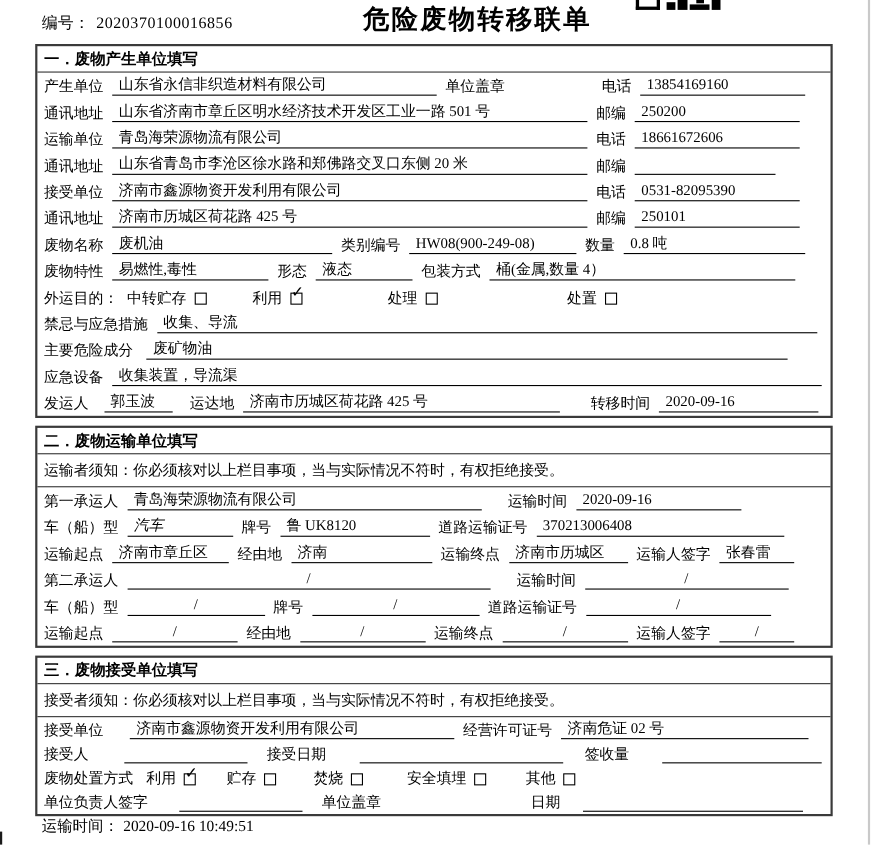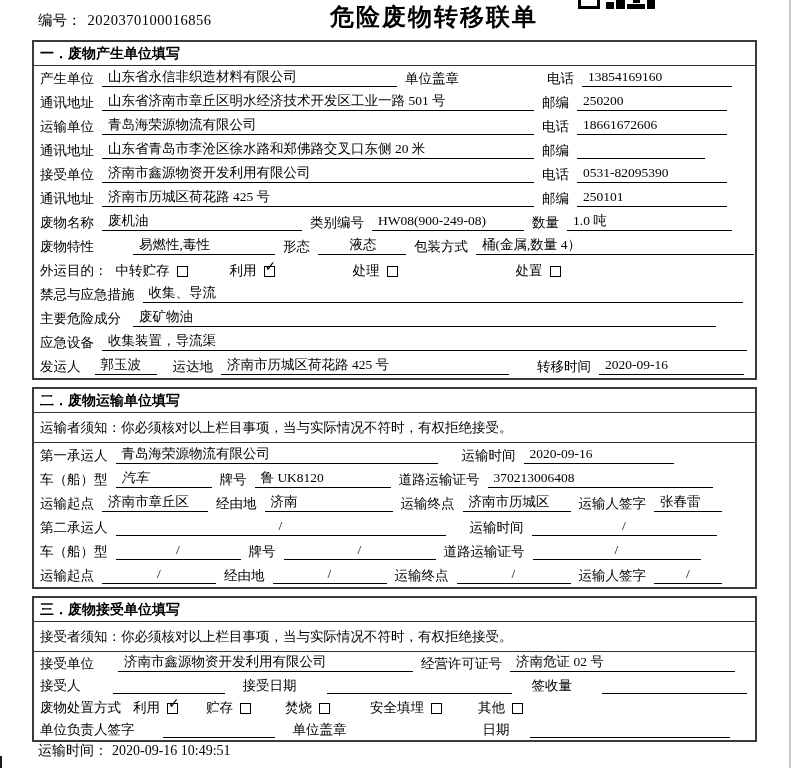--- a/index.html
+++ b/index.html
@@ -101,27 +101,27 @@
         <span class="fld" style="width: 432px;">济南市历城区荷花路 425 号</span>
         <span class="lbl">邮编</span>
         <span class="fld" style="width: 150px;">250101</span>
       </div>
       <div class="row">
         <span class="lbl">废物名称</span>
         <span class="fld" style="width: 200px;">废机油</span>
         <span class="lbl">类别编号</span>
         <span class="fld" style="width: 152px; margin-top: 11px;">HW08(900-249-08)</span>
         <span class="lbl">数量</span>
-        <span class="fld" style="width: 165px;">1.0 吨</span>
+        <span class="fld" style="width: 165px;">0.8 吨</span>
       </div>
       <div class="row">
         <span class="lbl">废物特性</span>
-        <span class="fld" style="width: 142px; margin-left: 31px;">易燃性,毒性</span>
+        <span class="fld" style="width: 142px;">易燃性,毒性</span>
         <span class="lbl">形态</span>
-        <span class="fld" style="width: 88px; text-align: center;">液态</span>
+        <span class="fld" style="width: 88px;">液态</span>
         <span class="lbl">包装方式</span>
         <span class="fld" style="width: 278px;">桶(金属,数量 4）</span>
       </div>
       <div class="row">
         <span class="lbl">外运目的：</span>
         <span class="cb">
           <span class="cb-label">中转贮存</span>
           <span class="cb-box"></span>
         </span>
         <span class="gapseg" style="width: 42px;"></span>

